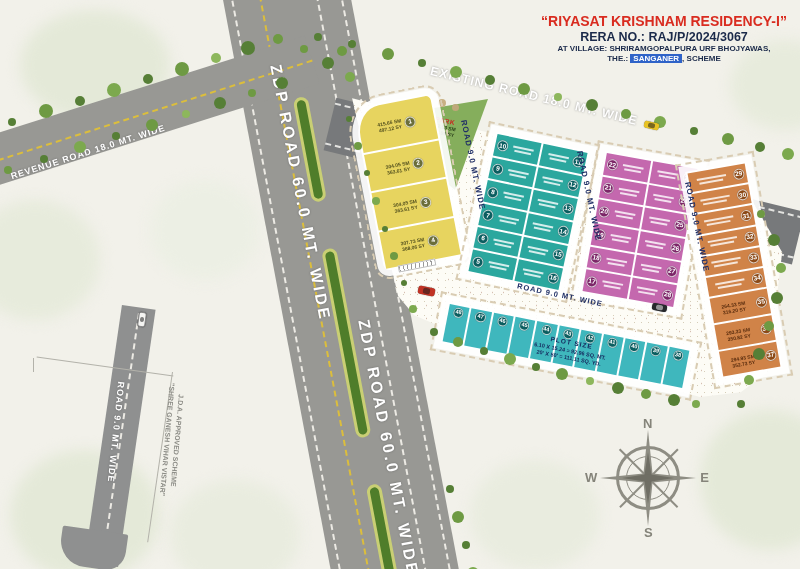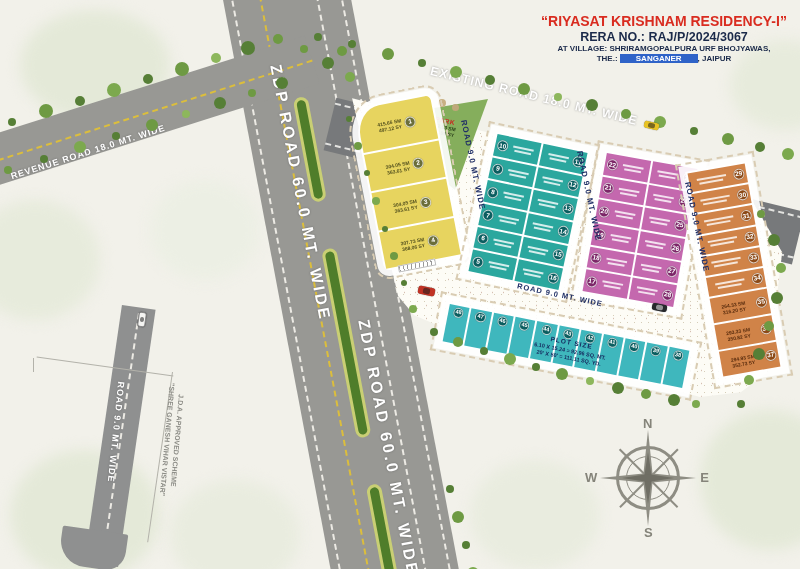--- a/index.html
+++ b/index.html
@@ -123,21 +123,21 @@
     clip-path:polygon(50% 0,100% 50%,50% 100%,0 50%);}
   .starH{left:34px;top:56px;width:52px;height:8px;
     clip-path:polygon(0 50%,50% 0,100% 50%,50% 100%);}
   .cdir{position:absolute;font-weight:bold;font-size:13px;}
 
   
   #header{position:absolute;left:524px;top:13px;width:280px;text-align:center;line-height:1.18;}
   #header .t1{color:#d92c20;font-weight:bold;font-size:14px;}
   #header .t2{color:#1b2a4a;font-weight:bold;font-size:12.5px;}
   #header .t3,#header .t4{color:#1b2a4a;font-weight:bold;font-size:8px;}
-  #header .hl{background:#2f63c8;color:#fff;padding:0 16px;}
+  #header .hl{background:#2f63c8;color:#fff;padding:0 3px;}
 
   .struct{position:absolute;}
 </style>
 </head>
 <body>
 
 <div id="canvas">
 
   <div class="blob" style="left:20px;top:10px;width:150px;height:110px;background:#e4e9d8;"></div>
   <div class="blob" style="left:-30px;top:200px;width:130px;height:120px;background:#e7ebdc;"></div>
@@ -490,16 +490,16 @@
     <div class="cdir" style="left:55px;top:-2px;">N</div>
     <div class="cdir" style="left:56px;bottom:-2px;">S</div>
     <div class="cdir" style="right:-1px;top:52px;">E</div>
     <div class="cdir" style="left:-3px;top:52px;">W</div>
   </div>
 
   <div id="header">
     <div class="t1">“RIYASAT KRISHNAM RESIDENCY-I”</div>
     <div class="t2">RERA NO.: RAJ/P/2024/3067</div>
     <div class="t3">AT VILLAGE: SHRIRAMGOPALPURA URF BHOJYAWAS,</div>
-    <div class="t4"><span>THE.: </span><span class="hl">SANGANER</span><span>, JAIPUR</span></div>
+    <div class="t4"><span>THE.: </span><span class="hl">SANGANER</span><span>, SCHEME</span></div>
   </div>
 
 </div>
 
 </body></html>

